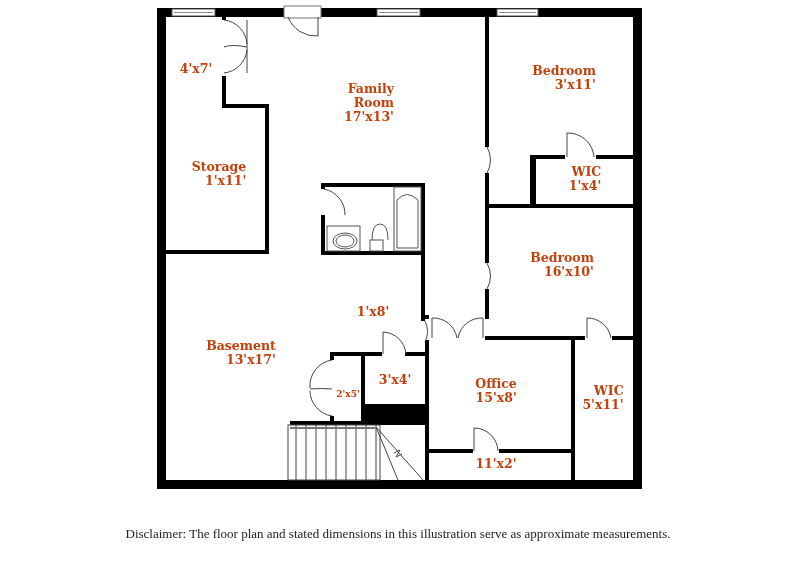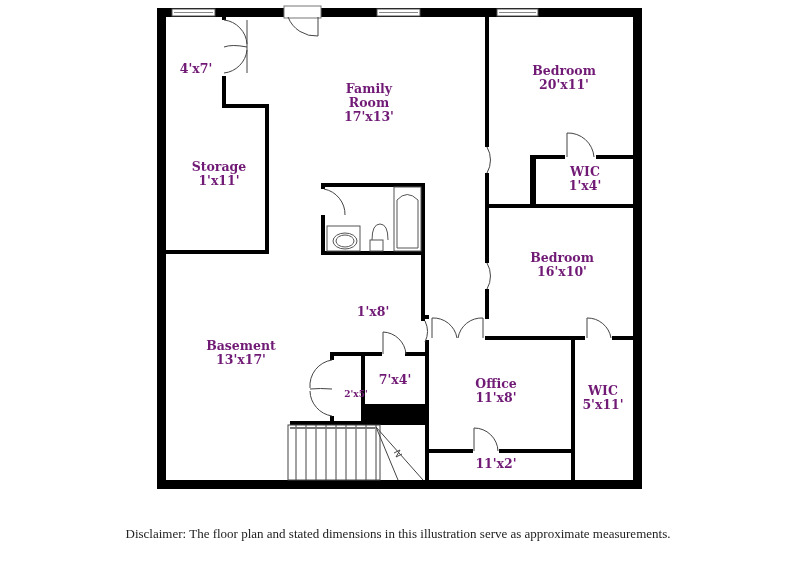--- a/index.html
+++ b/index.html
@@ -1,18 +1,18 @@
 <!DOCTYPE html>
 <html><head>
 <meta charset="utf-8">
 <style>
   html, body { margin:0; padding:0; background:#ffffff; }
   body { width:800px; height:582px; position:relative; overflow:hidden; font-family:"DejaVu Serif", serif; }
   #plan { position:absolute; left:0; top:0; width:800px; height:582px; }
-  .lbl { position:absolute; text-align:center; font-family:"DejaVu Serif", serif; font-weight:bold; font-size:12.5px; line-height:14px; color:#701a75; white-space:nowrap; transform:translateX(-50%); }
+  .lbl { position:absolute; text-align:right; font-family:"DejaVu Serif", serif; font-weight:bold; font-size:12.5px; line-height:14px; color:#c2410c; white-space:nowrap; transform:translateX(-50%); }
   .lbl.small { font-size:9px; line-height:10px; }
   .disclaimer { position:absolute; left:0; width:796px; top:526px; text-align:center; font-family:"Liberation Serif", serif; font-size:13px; line-height:16px; color:#222; }
 </style>
 </head>
 <body>
 
 <svg id="plan" viewBox="0 0 800 582" xmlns="http://www.w3.org/2000/svg">
   <g fill="#000">
 
     <rect x="157" y="8" width="485" height="9"></rect>
@@ -162,46 +162,46 @@
   <div>Family</div>
   <div>Room</div>
   <div>17'x13'</div>
 </div>
 <div class="lbl" style="left:219px;top:160px;">
   <div>Storage</div>
   <div>1'x11'</div>
 </div>
 <div class="lbl" style="left:564px;top:64px;">
   <div>Bedroom</div>
-  <div>20'x11'</div>
+  <div>3'x11'</div>
 </div>
 <div class="lbl" style="left:585px;top:165px;">
   <div>WIC</div>
   <div>1'x4'</div>
 </div>
 <div class="lbl" style="left:562px;top:251px;">
   <div>Bedroom</div>
   <div>16'x10'</div>
 </div>
 <div class="lbl" style="left:373px;top:305px;">
   <div>1'x8'</div>
 </div>
 <div class="lbl" style="left:241px;top:339px;">
   <div>Basement</div>
   <div>13'x17'</div>
 </div>
-<div class="lbl small" style="left:348px;top:389px;margin-left:8px;">
+<div class="lbl small" style="left:348px;top:389px;">
   <div>2'x5'</div>
 </div>
 <div class="lbl" style="left:395px;top:373px;">
-  <div>7'x4'</div>
+  <div>3'x4'</div>
 </div>
 <div class="lbl" style="left:496px;top:377px;">
   <div>Office</div>
-  <div>11'x8'</div>
+  <div>15'x8'</div>
 </div>
 <div class="lbl" style="left:603px;top:384px;">
   <div>WIC</div>
   <div>5'x11'</div>
 </div>
 <div class="lbl" style="left:496px;top:457px;">
   <div>11'x2'</div>
 </div>
 
 <div class="disclaimer">

